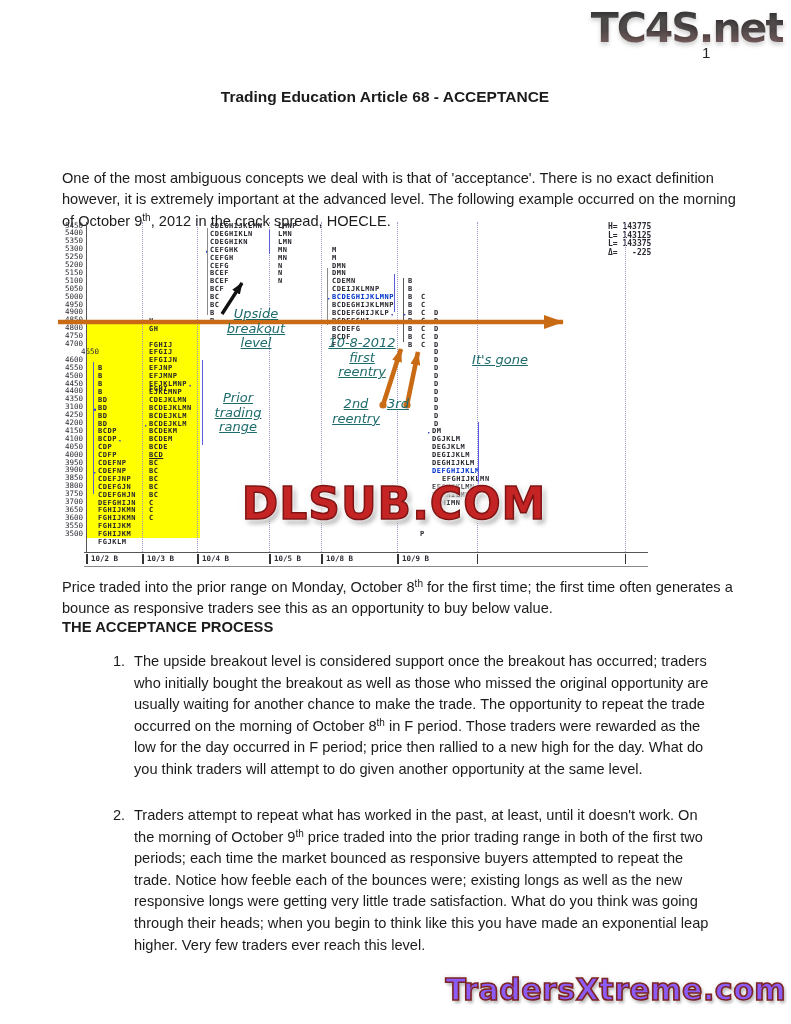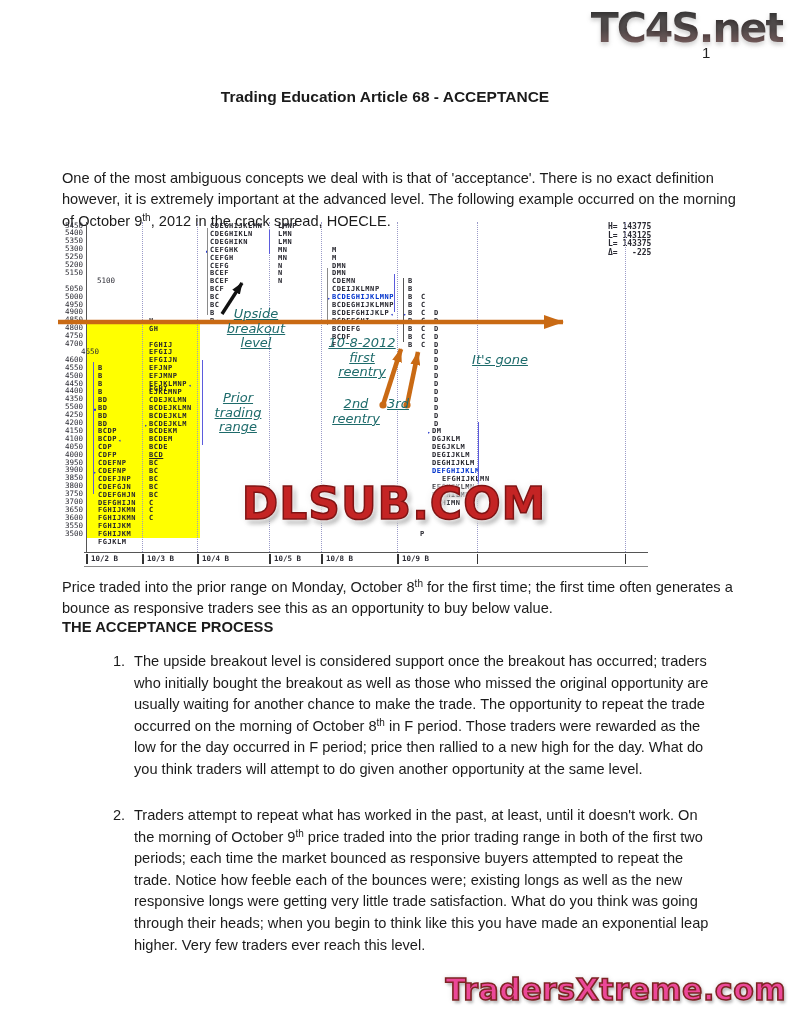--- a/index.html
+++ b/index.html
@@ -25,21 +25,21 @@
   #section-heading{position:absolute;top:619px;left:62px;font-weight:bold;font-size:14.8px;}
   .list-item{position:absolute;left:113px;width:600px;display:flex;font-size:14.6px;line-height:21.6px;}
   .list-item .num{width:21px;flex:none;}
   .list-item .itext{width:578px;}
   #item1{top:651px;}
   #item2{top:805px;}
   
   #footer-logo{
     position:absolute;top:972px;right:5px;
     font-family:"DejaVu Sans",sans-serif;font-weight:bold;font-size:30px;letter-spacing:0.5px;
-    color:#ec4899;-webkit-text-stroke:1.6px #7e2323;
+    color:#8b5cf6;-webkit-text-stroke:1.6px #7e2323;
     text-shadow:0 0 5px rgba(200,200,200,0.95),2px 3px 3px #b5b5b5;
   }
   
   #chart{position:absolute;top:222px;left:58px;width:680px;height:350px;overflow:hidden;
     font-family:"DejaVu Sans Mono",monospace;}
   #chart .price-label{position:absolute;width:25px;text-align:right;font-size:7.5px;
     font-weight:normal;color:#2a2a33;line-height:8px;}
   #chart .vsep{position:absolute;top:0;border-left:1px dotted #9a9ac8;height:330px;width:0;}
   #chart .vline{position:absolute;width:0;}
   #chart .row{position:absolute;font-size:7px;font-weight:bold;letter-spacing:0.55px;
@@ -77,37 +77,37 @@
 <div id="chart">
   <div id="yellow-box" style="left: 28px; top: 102px; width: 114px; height: 214px;"></div>
   <div id="watermark">DLSUB.COM</div>
 <div class="price-label layer2" style="top: -0.5px; left: 0px;">5450</div>
     <div class="price-label layer2" style="top: 7.4px; left: 0px;">5400</div>
     <div class="price-label layer2" style="top: 15.3px; left: 0px;">5350</div>
     <div class="price-label layer2" style="top: 23.2px; left: 0px;">5300</div>
     <div class="price-label layer2" style="top: 31.1px; left: 0px;">5250</div>
     <div class="price-label layer2" style="top: 39px; left: 0px;">5200</div>
     <div class="price-label layer2" style="top: 46.9px; left: 0px;">5150</div>
-    <div class="price-label layer2" style="top: 54.8px; left: 0px; margin-left: 32px;">5100</div>
+    <div class="price-label layer2" style="top: 54.8px; left: 0px;">5100</div>
     <div class="price-label layer2" style="top: 62.7px; left: 0px;">5050</div>
     <div class="price-label layer2" style="top: 70.6px; left: 0px;">5000</div>
     <div class="price-label layer2" style="top: 78.5px; left: 0px;">4950</div>
     <div class="price-label layer2" style="top: 86.4px; left: 0px;">4900</div>
     <div class="price-label layer2" style="top: 94.3px; left: 0px;">4850</div>
     <div class="price-label layer2" style="top: 102.2px; left: 0px;">4800</div>
     <div class="price-label layer2" style="top: 110.1px; left: 0px;">4750</div>
     <div class="price-label layer2" style="top: 118px; left: 0px;">4700</div>
     <div class="price-label layer2" style="top: 125.9px; left: 16px;">4650</div>
     <div class="price-label layer2" style="top: 133.8px; left: 0px;">4600</div>
     <div class="price-label layer2" style="top: 141.7px; left: 0px;">4550</div>
     <div class="price-label layer2" style="top: 149.6px; left: 0px;">4500</div>
     <div class="price-label layer2" style="top: 157.5px; left: 0px;">4450</div>
     <div class="price-label layer2" style="top: 165.4px; left: 0px;">4400</div>
     <div class="price-label layer2" style="top: 173.3px; left: 0px;">4350</div>
-    <div class="price-label layer2" style="top: 181.2px; left: 0px;">5500</div>
+    <div class="price-label layer2" style="top: 181.2px; left: 0px;">3100</div>
     <div class="price-label layer2" style="top: 189.1px; left: 0px;">4250</div>
     <div class="price-label layer2" style="top: 197px; left: 0px;">4200</div>
     <div class="price-label layer2" style="top: 204.9px; left: 0px;">4150</div>
     <div class="price-label layer2" style="top: 212.8px; left: 0px;">4100</div>
     <div class="price-label layer2" style="top: 220.7px; left: 0px;">4050</div>
     <div class="price-label layer2" style="top: 228.6px; left: 0px;">4000</div>
     <div class="price-label layer2" style="top: 236.5px; left: 0px;">3950</div>
     <div class="price-label layer2" style="top: 244.4px; left: 0px;">3900</div>
     <div class="price-label layer2" style="top: 252.3px; left: 0px;">3850</div>
     <div class="price-label layer2" style="top: 260.2px; left: 0px;">3800</div>

